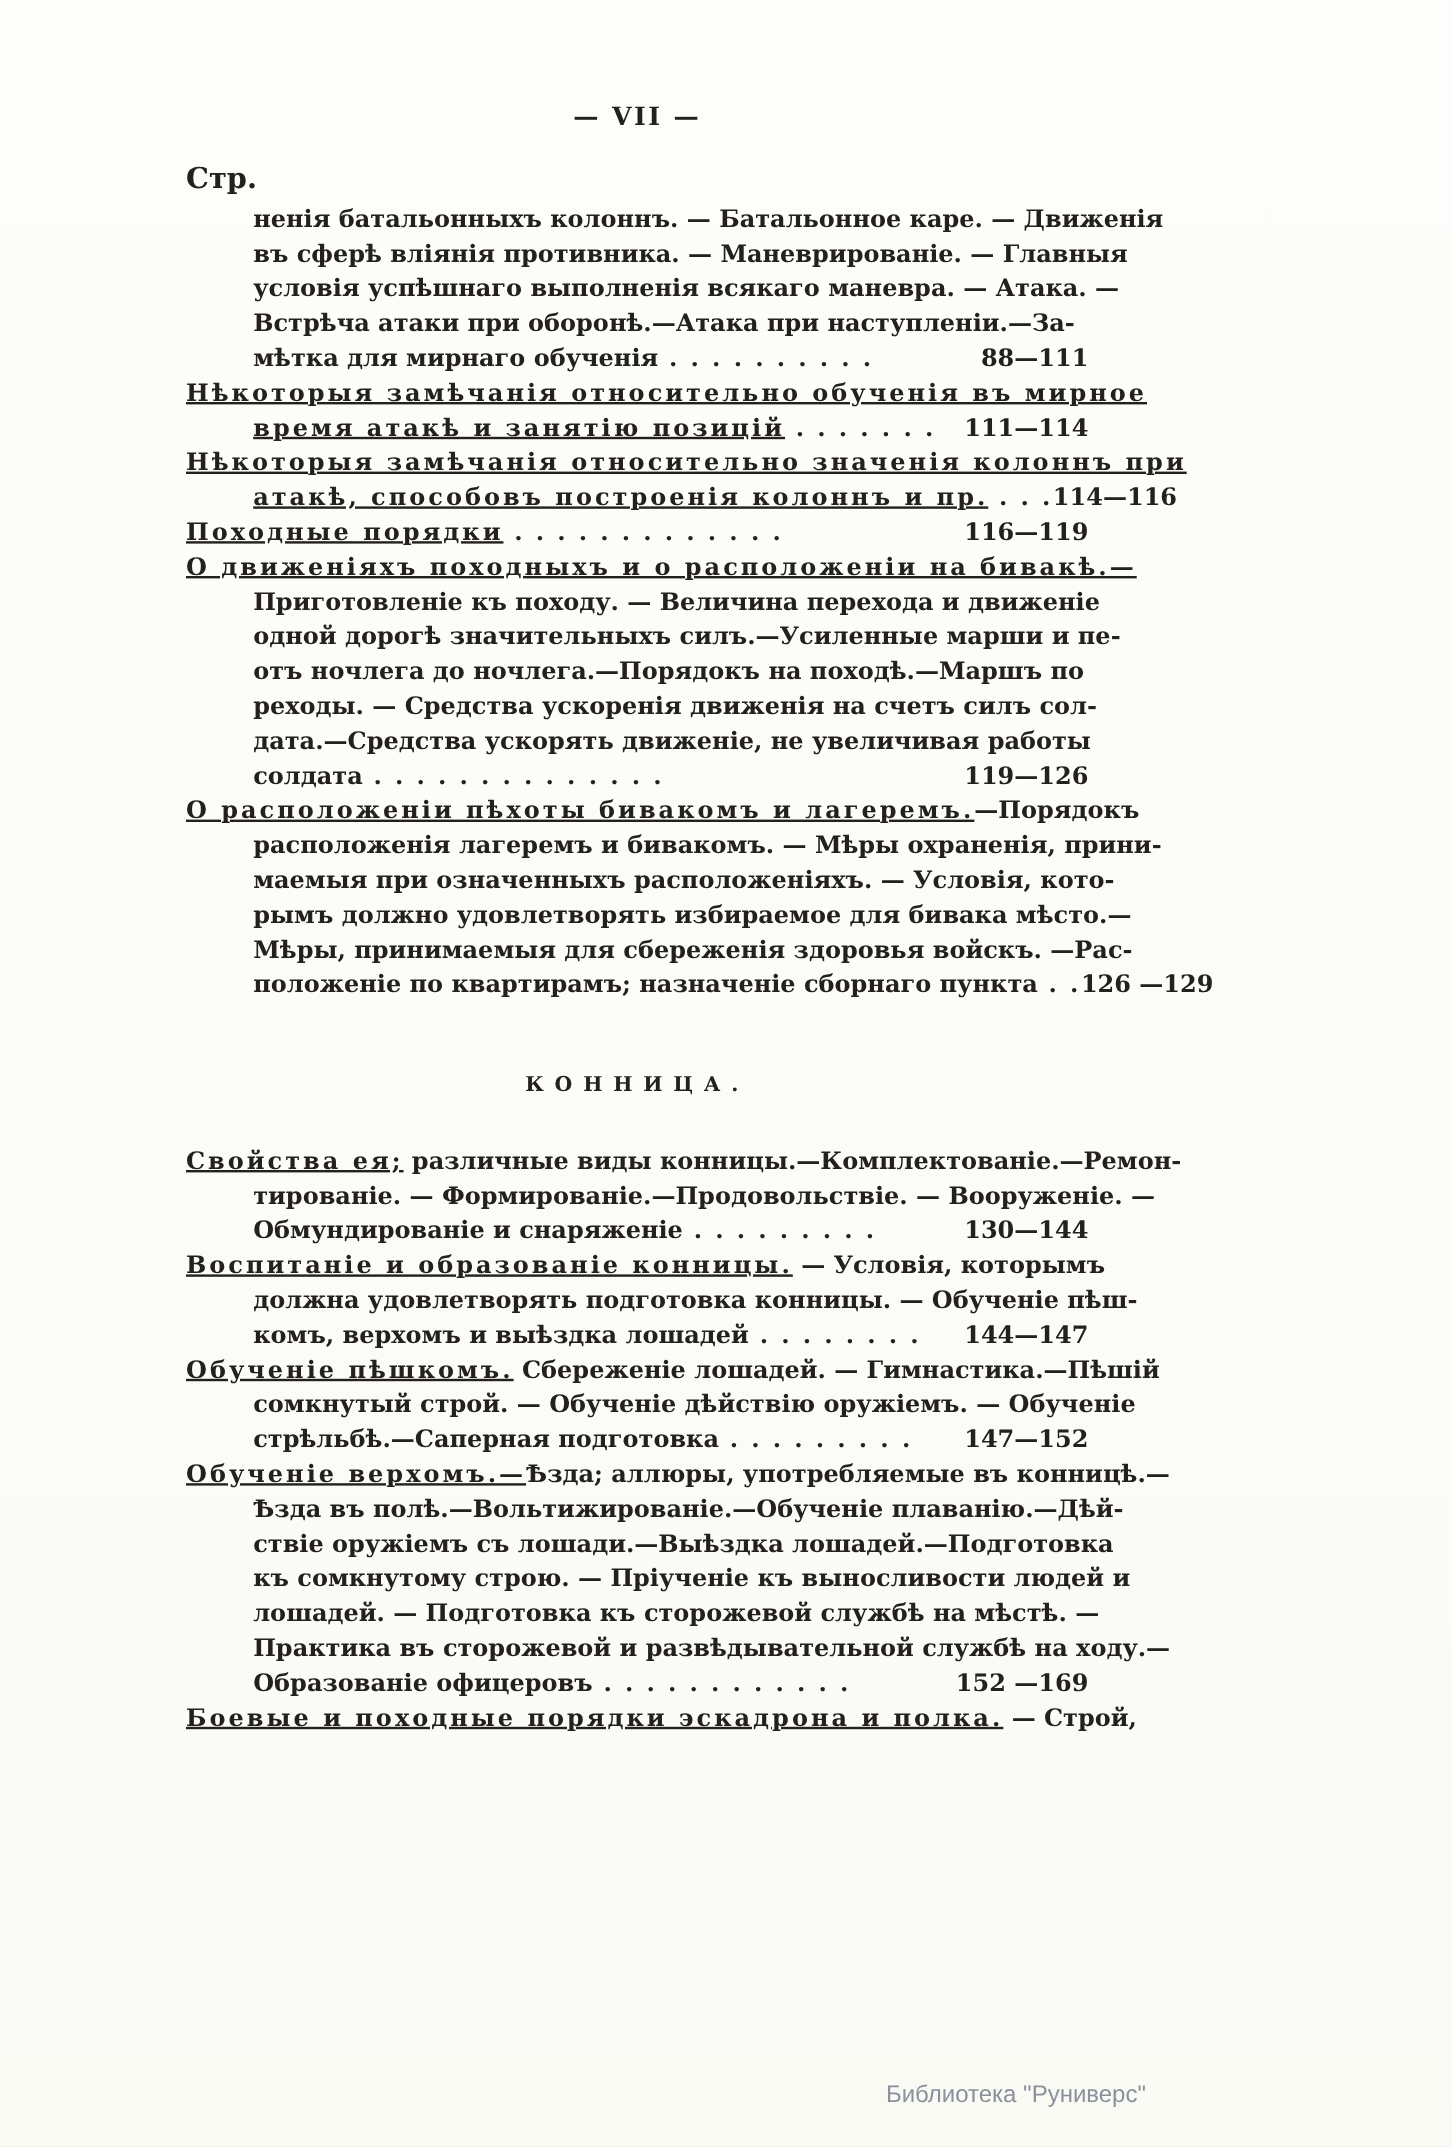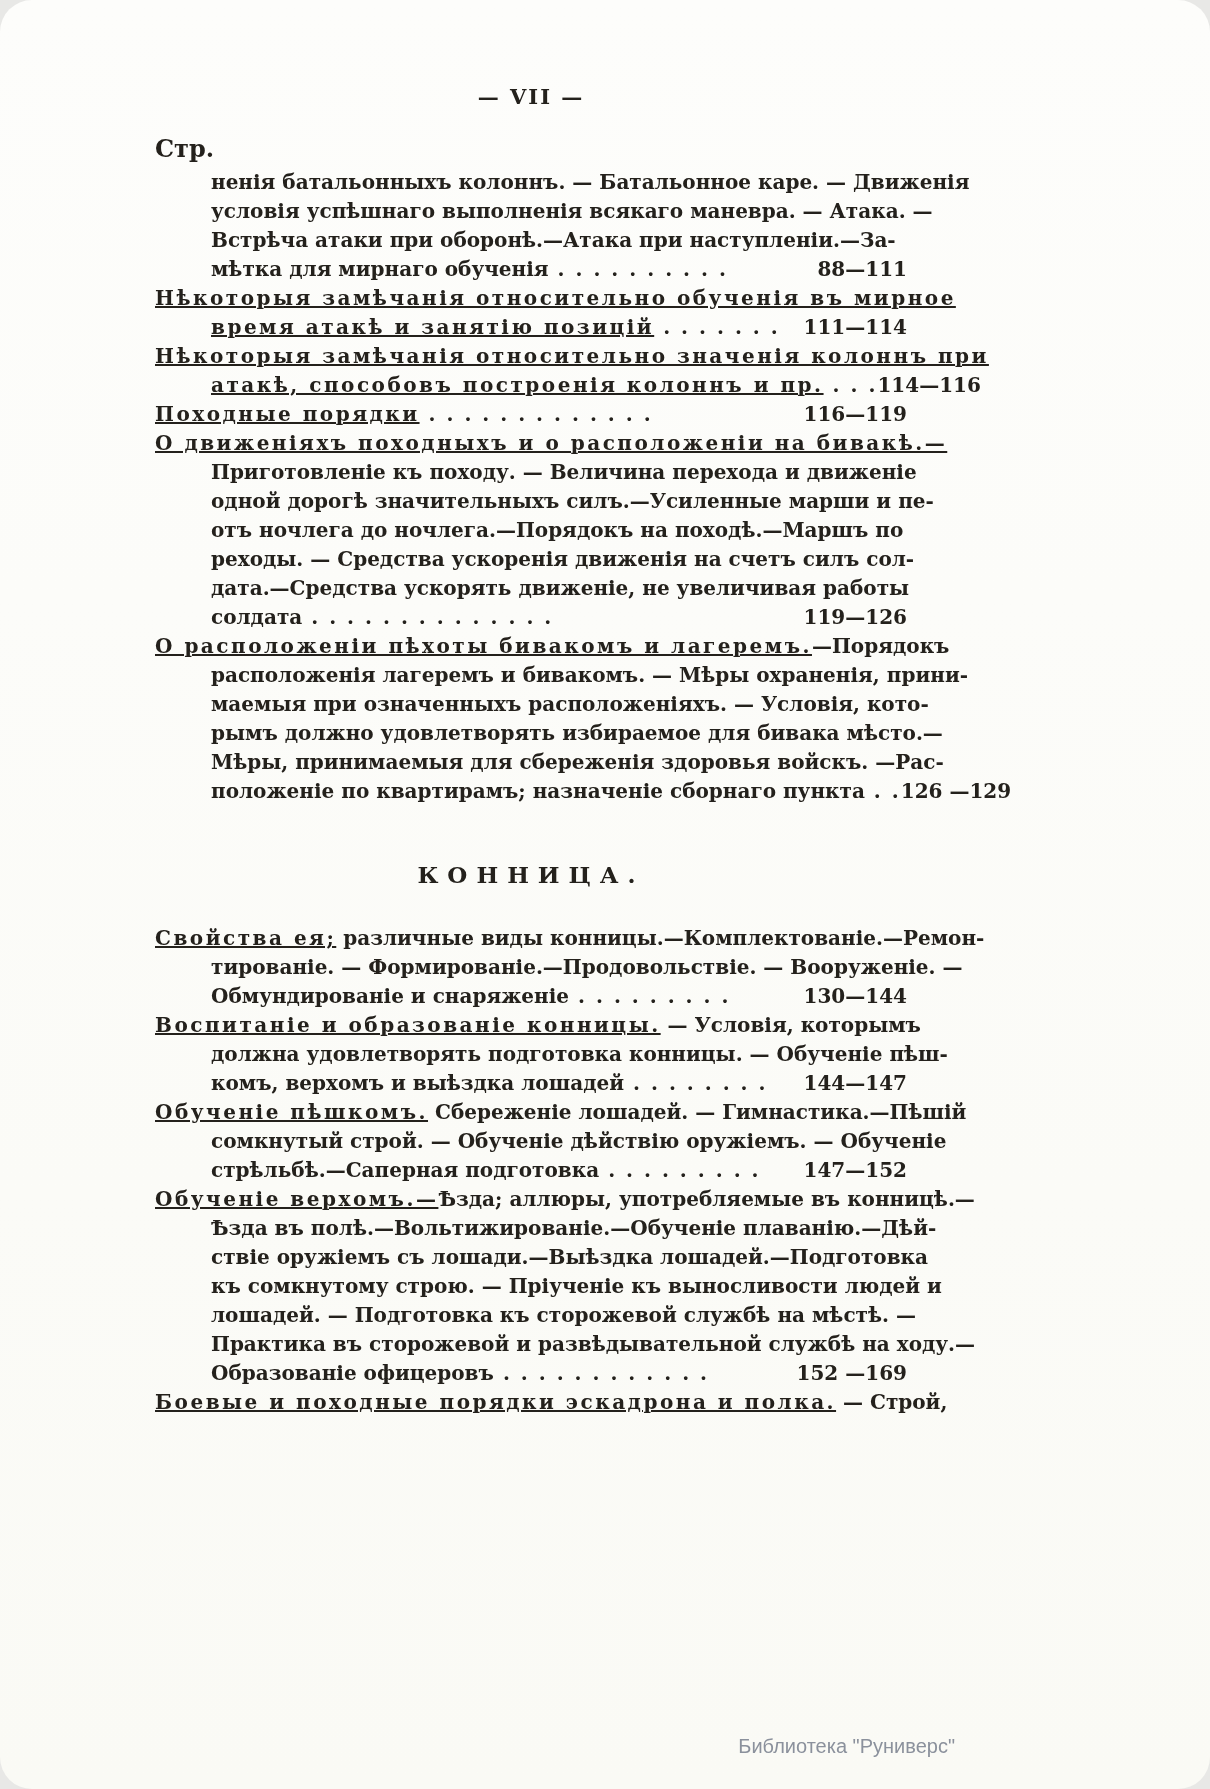--- a/index.html
+++ b/index.html
@@ -9,21 +9,20 @@
   }
   .page {
     position: relative;
     width: 1210px;
     height: 1789px;
     margin: 0 auto;
     background: linear-gradient(#fdfdfb, #fafaf5);
     font-family: "DejaVu Serif", "Liberation Serif", serif;
     color: #24211c;
     overflow: hidden;
-    border-radius: 32px;
   }
   .folio {
     position: absolute;
     left: 155px;
     top: 84px;
     width: 752px;
     text-align: center;
     font-size: 21px;
     letter-spacing: 2px;
     font-weight: 600;
@@ -52,21 +51,21 @@
     white-space: pre;
   }
   .ind { flex: 0 0 56px; }
   .sp-text { flex: 0 0 auto; letter-spacing: 2.5px; text-decoration: underline; }
   .pl-text { flex: 0 0 auto; }
   .dots { flex: 0 0 auto; padding-left: 9px; letter-spacing: 2px; }
   .spacer { flex: 1 1 auto; }
   .pages { flex: 0 0 auto; text-align: right; }
   .section-heading {
     text-align: center;
-    font-size: 23px;
+    font-size: 17px;
     font-weight: 700;
     letter-spacing: 9px;
     margin: 54px 0 34px 0;
     height: 30px;
     line-height: 30px;
   }
   .watermark {
     position: absolute;
     top: 1735px;
     left: 0;
@@ -79,20 +78,21 @@
   }
 </style>
 </head>
 <body>
 
 <div class="page">
   <div class="folio">— VII —</div>
   <div class="col-header">Стр.</div>
   <div class="toc">
       <div class="toc-line"><span class="ind"></span><span class="pl-text">ненія батальонныхъ колоннъ. — Батальонное каре. — Движенія</span><span class="spacer"></span></div>
+      <div class="toc-line"><span class="ind"></span><span class="pl-text">въ сферѣ вліянія противника. — Маневрированіе. — Главныя</span><span class="spacer"></span></div>
       <div class="toc-line"><span class="ind"></span><span class="pl-text">условія успѣшнаго выполненія всякаго маневра. — Атака. —</span><span class="spacer"></span></div>
       <div class="toc-line"><span class="ind"></span><span class="pl-text">Встрѣча атаки при оборонѣ.—Атака при наступленіи.—За-</span><span class="spacer"></span></div>
       <div class="toc-line"><span class="ind"></span><span class="pl-text">мѣтка для мирнаго обученія</span><span class="dots">. . . . . . . . . .</span><span class="spacer"></span><span class="pages">88—111</span></div>
       <div class="toc-line"><span class="sp-text">Нѣкоторыя замѣчанія относительно обученія въ мирное</span><span class="spacer"></span></div>
       <div class="toc-line"><span class="ind"></span><span class="sp-text">время атакѣ и занятію позицій</span><span class="dots">. . . . . . .</span><span class="spacer"></span><span class="pages">111—114</span></div>
       <div class="toc-line"><span class="sp-text">Нѣкоторыя замѣчанія относительно значенія колоннъ при</span><span class="spacer"></span></div>
       <div class="toc-line"><span class="ind"></span><span class="sp-text">атакѣ, способовъ построенія колоннъ и пр.</span><span class="dots">. . .</span><span class="spacer"></span><span class="pages">114—116</span></div>
       <div class="toc-line"><span class="sp-text">Походные порядки</span><span class="dots">. . . . . . . . . . . . .</span><span class="spacer"></span><span class="pages">116—119</span></div>
       <div class="toc-line"><span class="sp-text">О движеніяхъ походныхъ и о расположеніи на бивакѣ.—</span><span class="spacer"></span></div>
       <div class="toc-line"><span class="ind"></span><span class="pl-text">Приготовленіе къ походу. — Величина перехода и движеніе</span><span class="spacer"></span></div>

